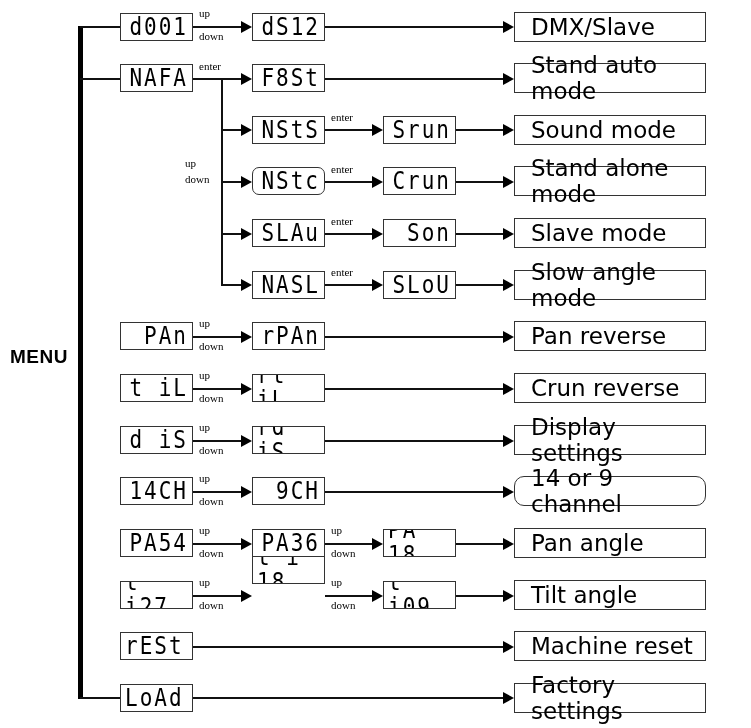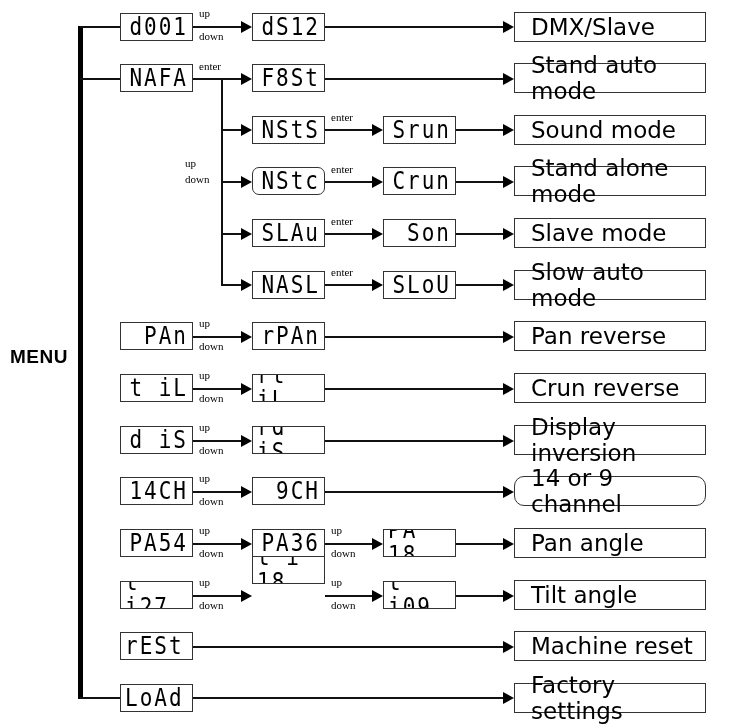--- a/index.html
+++ b/index.html
@@ -115,21 +115,21 @@
     <span>NASL</span>
   </div>
 <div class="lbl" style="left:331px;top:267px;">enter</div>
 <div class="hline" style="left:325px;top:284px;width:48px;"></div>
 <div class="arrow" style="left:372px;top:279px;"></div>
 <div class="lcd" style="left:383px;top:271px;width:73px;">
     <span>SLoU</span>
   </div>
 <div class="hline" style="left:456px;top:284px;width:47px;"></div>
 <div class="arrow" style="left:503px;top:279px;"></div>
-<div class="result" style="top:270px;">Slow auto mode</div>
+<div class="result" style="top:270px;">Slow angle mode</div>
 
 <div class="lcd" style="left:120px;top:322px;width:73px;">
     <span>PAn</span>
   </div>
 <div class="lbl" style="left:199px;top:318px;">up</div>
 <div class="lbl" style="left:199px;top:341px;">down</div>
 <div class="hline" style="left:193px;top:336px;width:49px;"></div>
 <div class="arrow" style="left:241px;top:331px;"></div>
 <div class="lcd" style="left:252px;top:322px;width:73px;">
     <span>rPAn</span>
@@ -157,21 +157,21 @@
   </div>
 <div class="lbl" style="left:199px;top:422px;">up</div>
 <div class="lbl" style="left:199px;top:445px;">down</div>
 <div class="hline" style="left:193px;top:440px;width:49px;"></div>
 <div class="arrow" style="left:241px;top:435px;"></div>
 <div class="lcd" style="left:252px;top:426px;width:73px;">
     <span>rd iS</span>
   </div>
 <div class="hline" style="left:325px;top:440px;width:178px;"></div>
 <div class="arrow" style="left:503px;top:435px;"></div>
-<div class="result" style="top:425px;">Display inversion</div>
+<div class="result" style="top:425px;">Display settings</div>
 
 <div class="lcd" style="left:120px;top:477px;width:73px;">
     <span>14CH</span>
   </div>
 <div class="lbl" style="left:199px;top:473px;">up</div>
 <div class="lbl" style="left:199px;top:496px;">down</div>
 <div class="hline" style="left:193px;top:491px;width:49px;"></div>
 <div class="arrow" style="left:241px;top:486px;"></div>
 <div class="lcd" style="left:252px;top:477px;width:73px;">
     <span>9CH</span>

